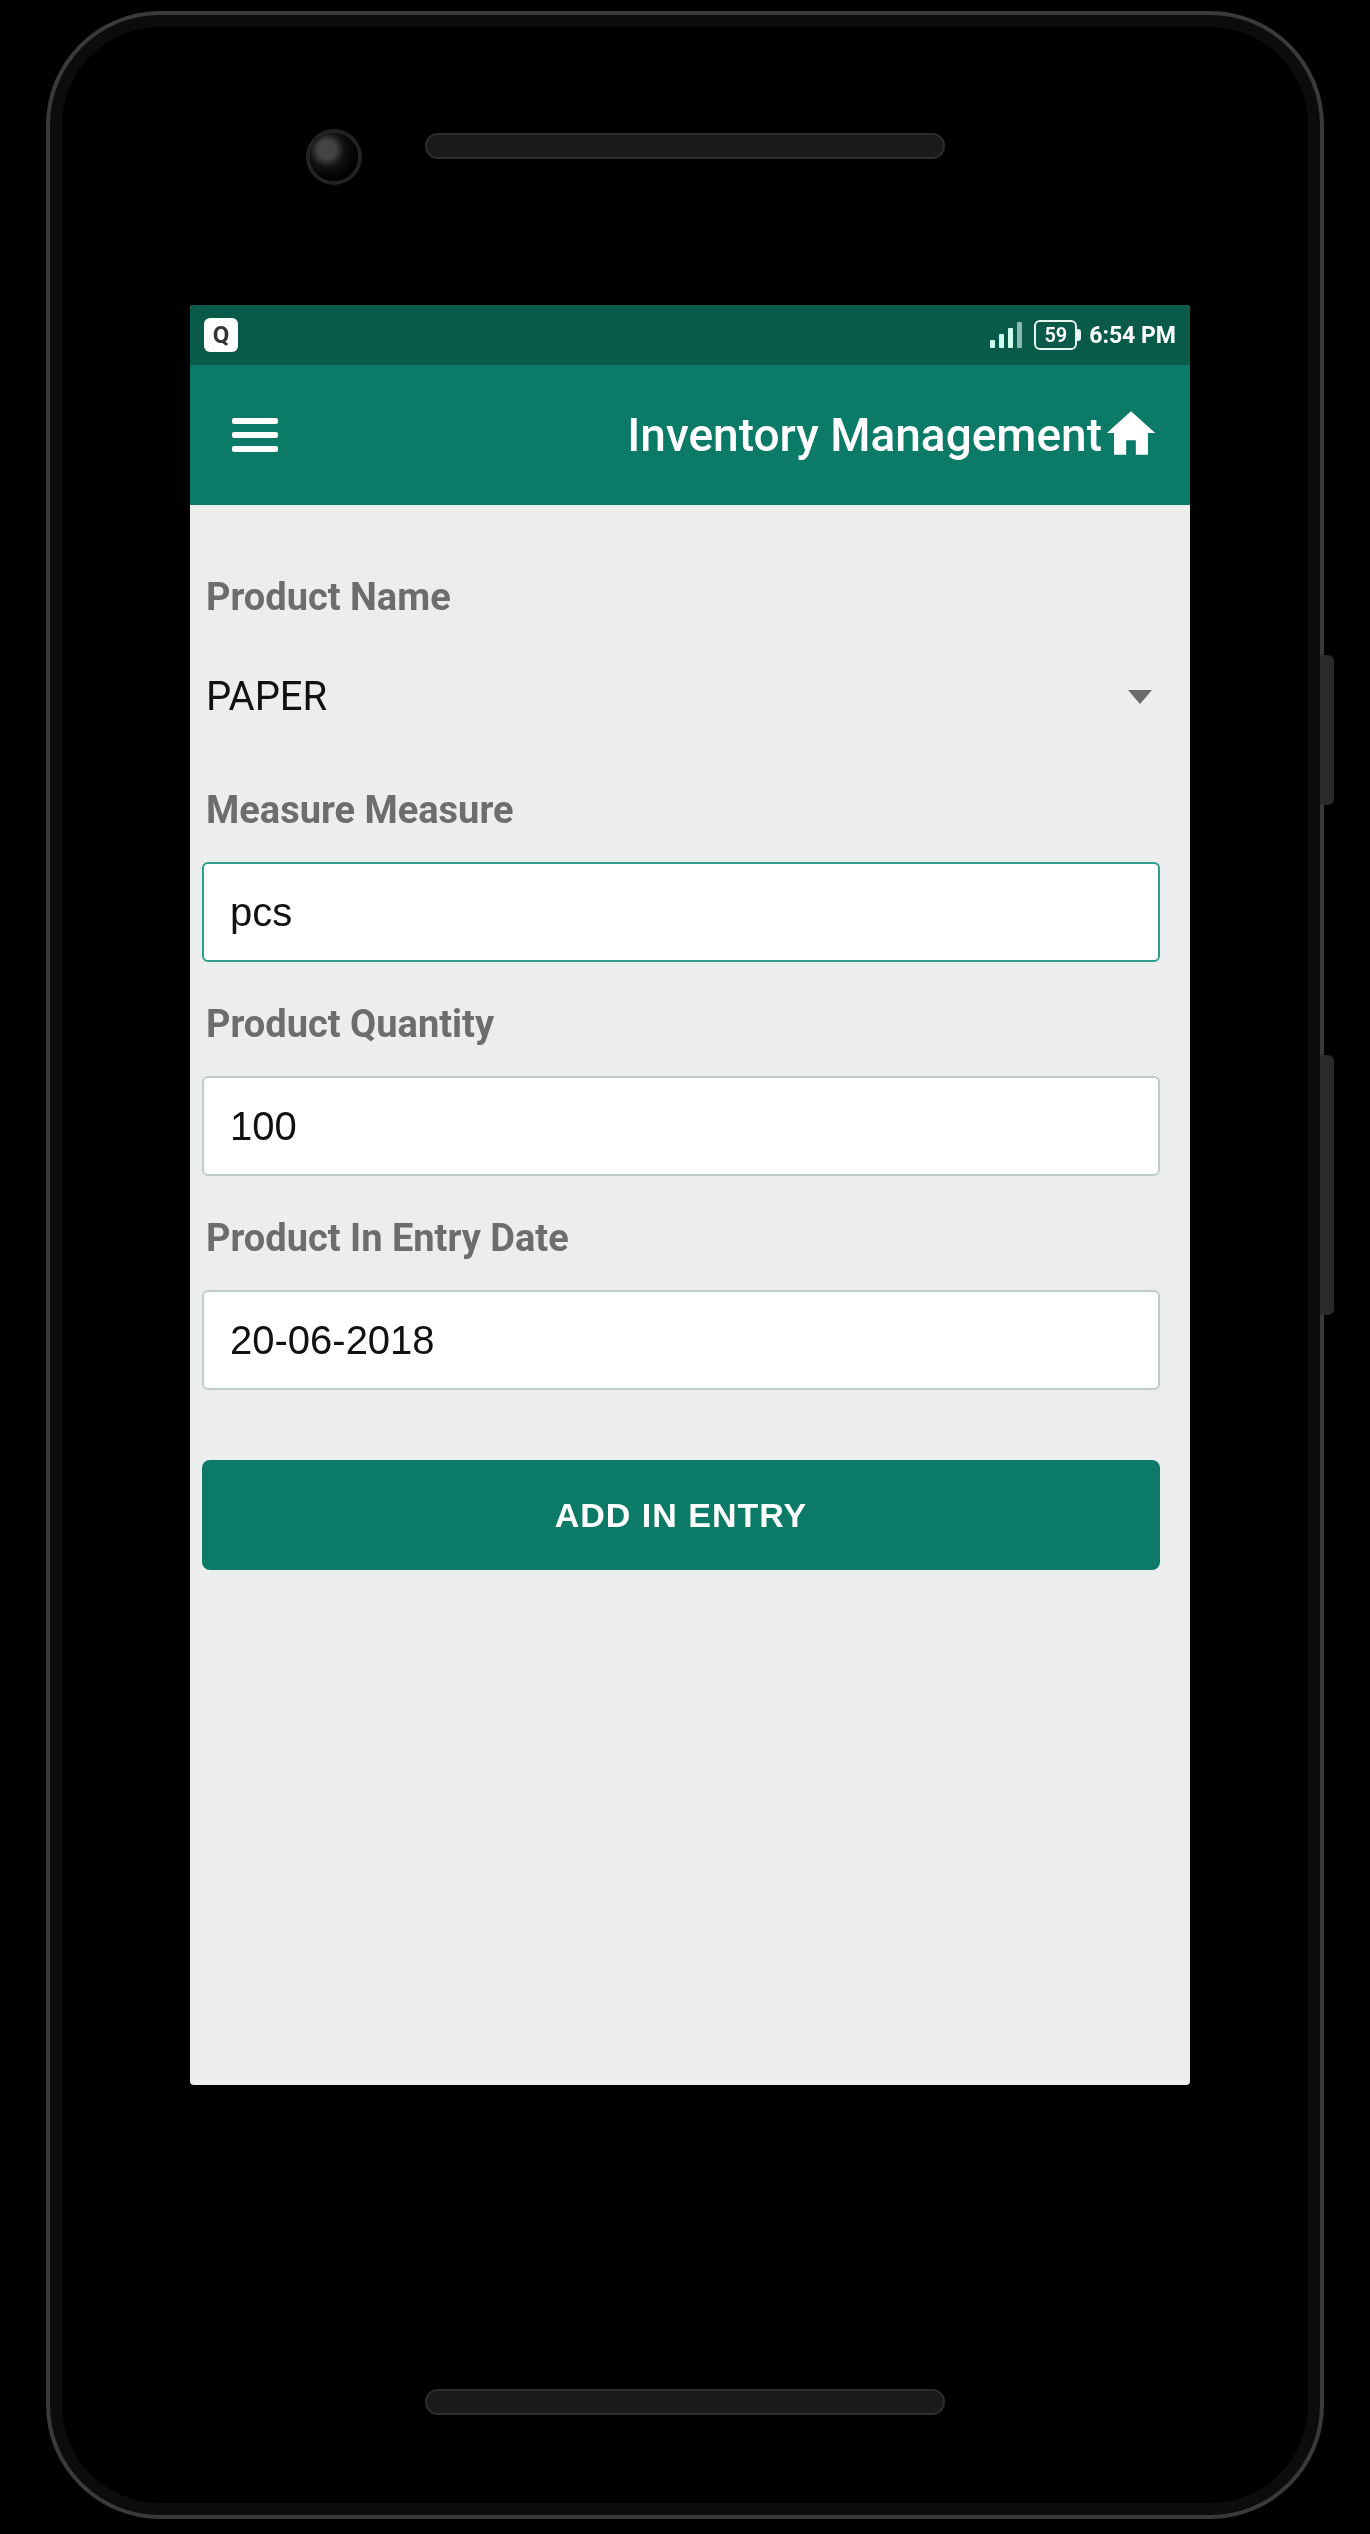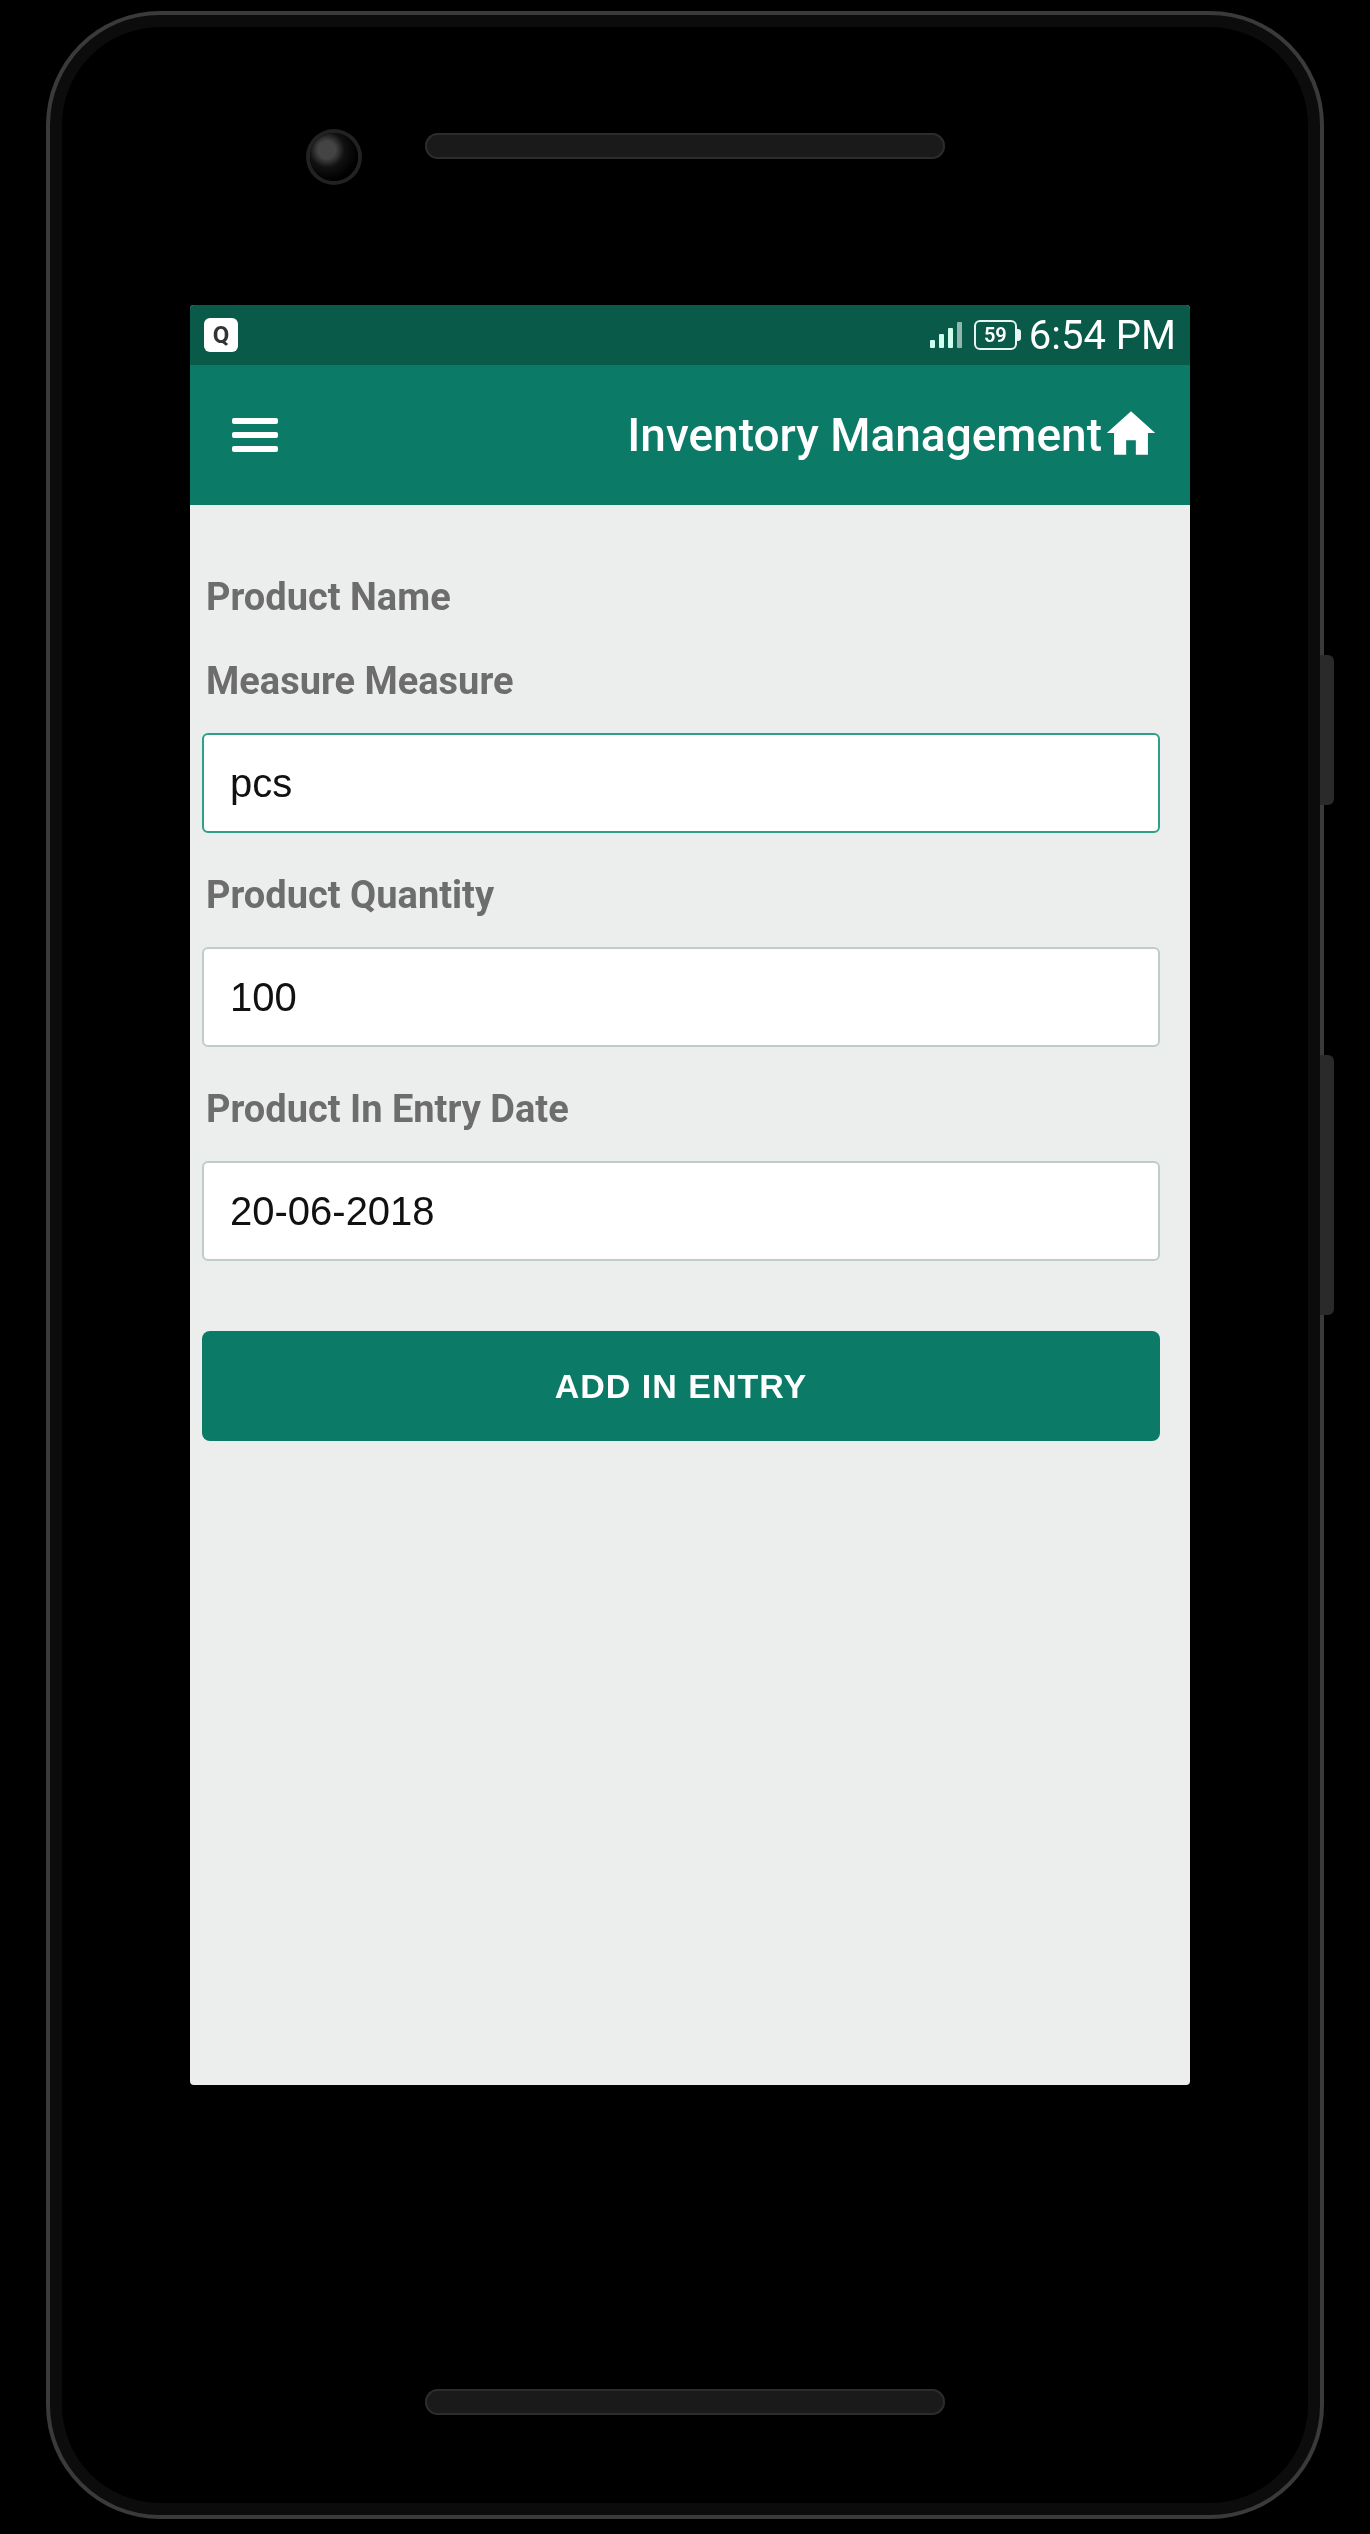--- a/index.html
+++ b/index.html
@@ -135,21 +135,21 @@
     padding: 1px 8px;
     font-size: 20px;
     font-weight: 600;
     position: relative;
   }
   .battery::after{
     content:"";
     position:absolute; right:-6px; top:50%; transform:translateY(-50%);
     width:4px;height:12px;background:#e8f4f1;border-radius:0 3px 3px 0;
   }
-  .clock { font-size: 40px; font-weight: 400; }
+  .clock { font-size: 23px; font-weight: 700; }
 
   
   .appbar {
     height: 140px;
     background: #0b7a66;
     display: flex;
     align-items: center;
     padding: 0 30px;
     color: #fff;
   }
@@ -257,20 +257,24 @@
         <div class="home-icon">
           <svg viewBox="0 0 24 24">
               <path d="M12 3l10 9h-3v9h-5v-6H10v6H5v-9H2z"></path>
             </svg>
         </div>
       </div>
 
       <div class="content">
 
         <div class="field-label first">Product Name</div>
+        <div class="dropdown">
+          <span>PAPER</span>
+          <span class="caret"></span>
+        </div>
 
         <div class="field-label">Measure Measure</div>
         <input class="text-input teal" type="text" value="pcs" style="">
 
         <div class="field-label">Product Quantity</div>
         <input class="text-input" type="text" value="100" style="">
 
         <div class="field-label">Product In Entry Date</div>
         <input class="text-input" type="text" value="20-06-2018" style="">
 

